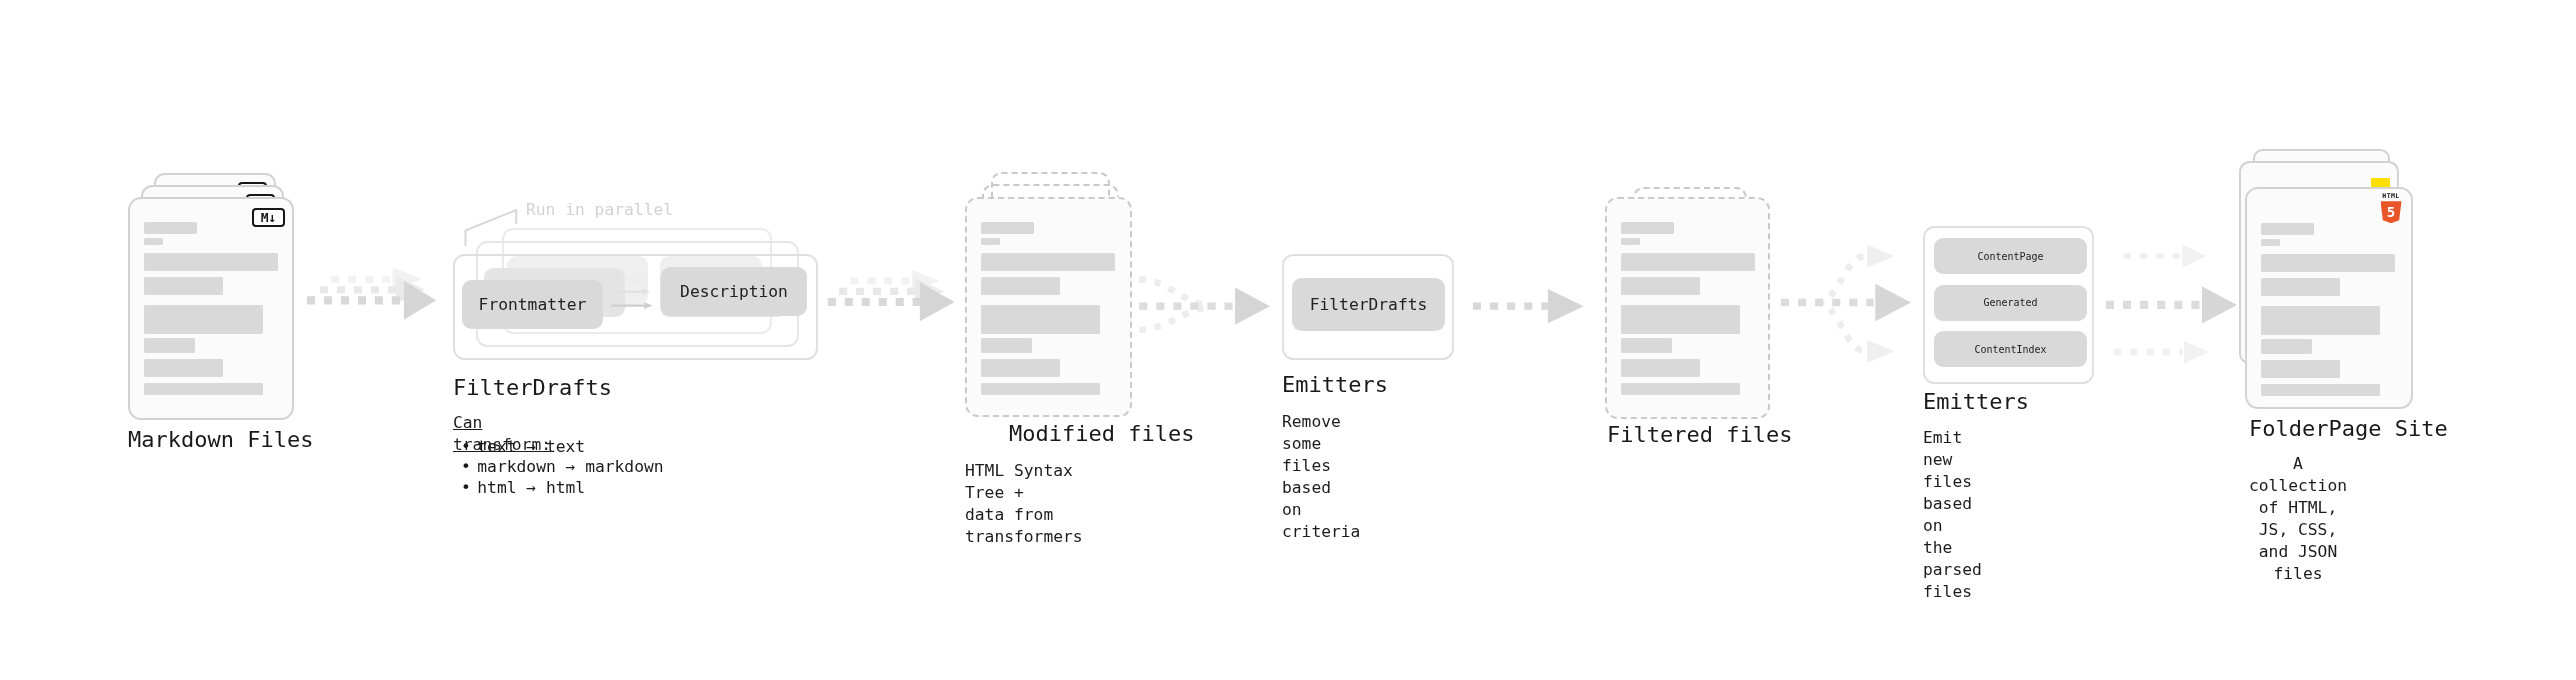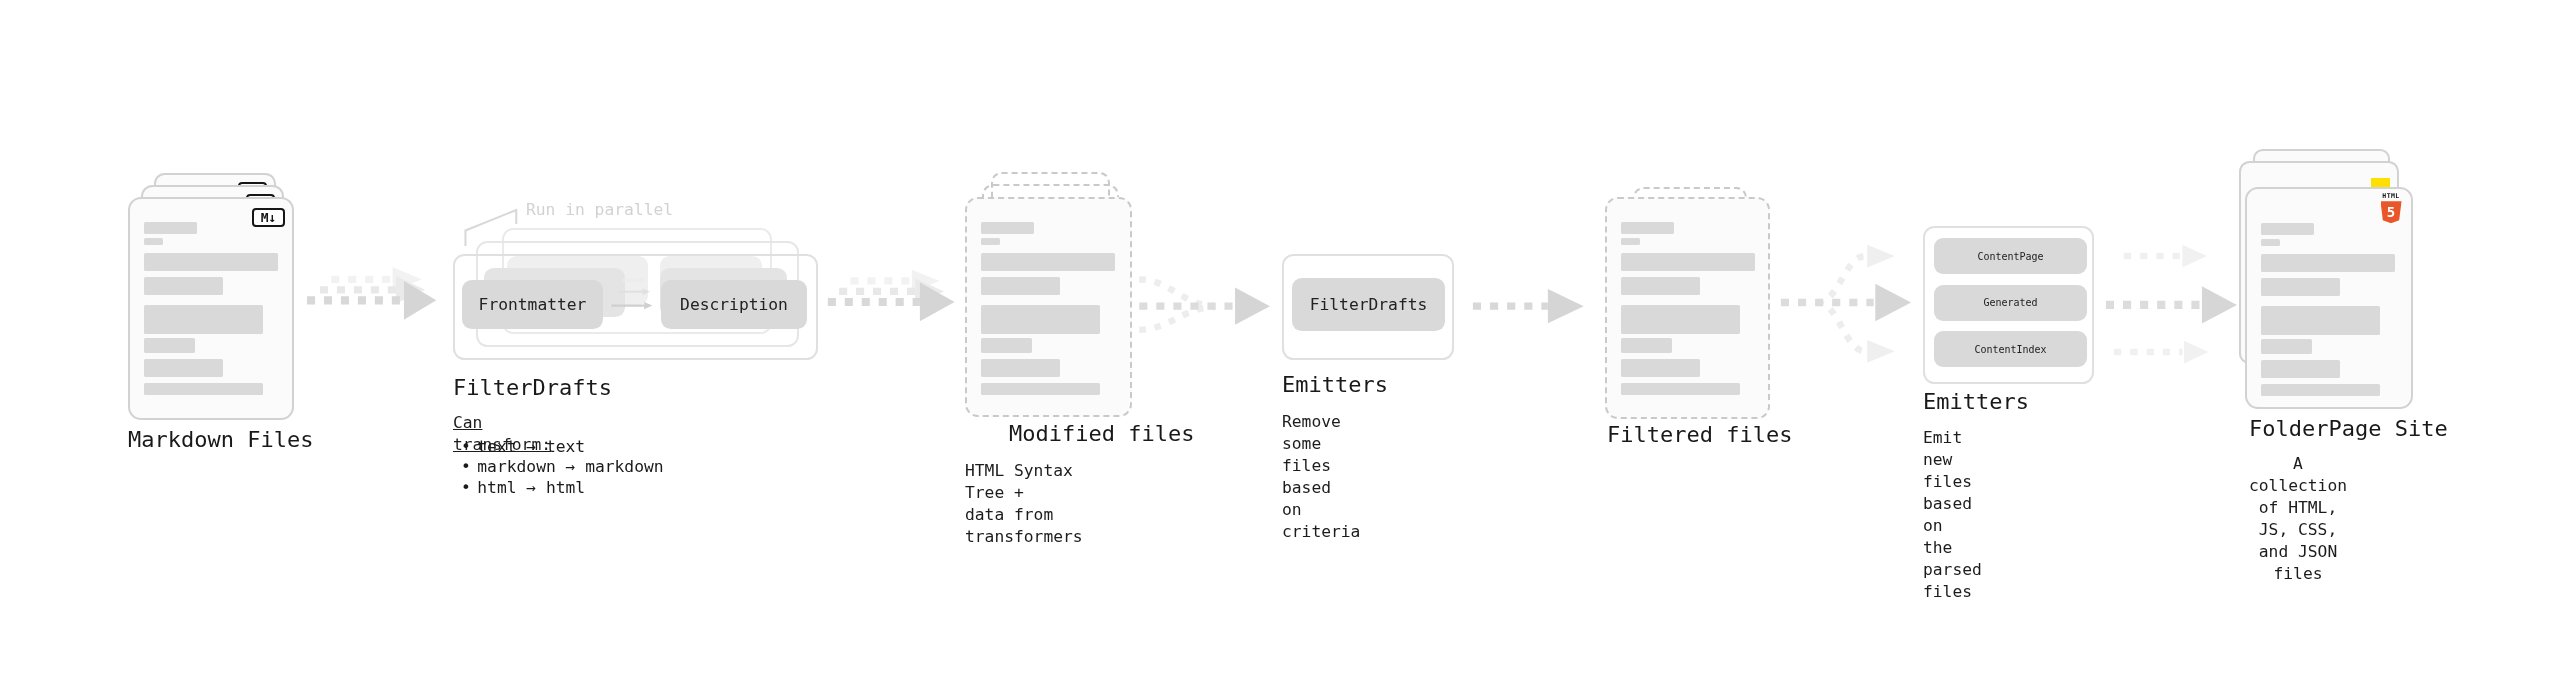--- a/index.html
+++ b/index.html
@@ -80,21 +80,21 @@
     <div class="obox" style="left:502px;top:228px;width:270px;height:106px;border-color:#eaeaea;"></div>
     <div class="obox" style="left:476px;top:241px;width:323px;height:106px;border-color:#e6e6e6;"></div>
     <div class="obox" style="left:453px;top:254px;width:365px;height:106px;"></div>
 
     <div class="chip ghost2" style="left:507px;top:256px;width:141px;height:49px;"></div>
     <div class="chip ghost1" style="left:484px;top:268px;width:141px;height:49px;"></div>
     <div class="chip" style="left:462px;top:280px;width:141px;height:49px;">Frontmatter</div>
 
     <div class="chip ghost2" style="left:660px;top:256px;width:102px;height:49px;"></div>
     <div class="chip ghost1" style="left:660px;top:268px;width:127px;height:49px;"></div>
-    <div class="chip" style="left:661px;top:280px;width:146px;height:49px;">Description</div>
+    <div class="chip" style="left:661px;top:267px;width:146px;height:49px;">Description</div>
 
     <svg style="left:608px;top:272px;" width="46" height="41" viewBox="0 0 56 50">
       <line x1="18" y1="10" x2="38" y2="10" stroke="#ececec" stroke-width="2.5"></line>
       <polygon points="38,6 47,10 38,14" fill="#ececec"></polygon>
       <line x1="12" y1="24" x2="42" y2="24" stroke="#e0e0e0" stroke-width="2.5"></line>
       <polygon points="42,20 51,24 42,28" fill="#e0e0e0"></polygon>
       <line x1="4" y1="41" x2="44" y2="41" stroke="#cfcfcf" stroke-width="2.5"></line>
       <polygon points="44,36.5 54,41 44,45.5" fill="#cfcfcf"></polygon>
     </svg>
 

